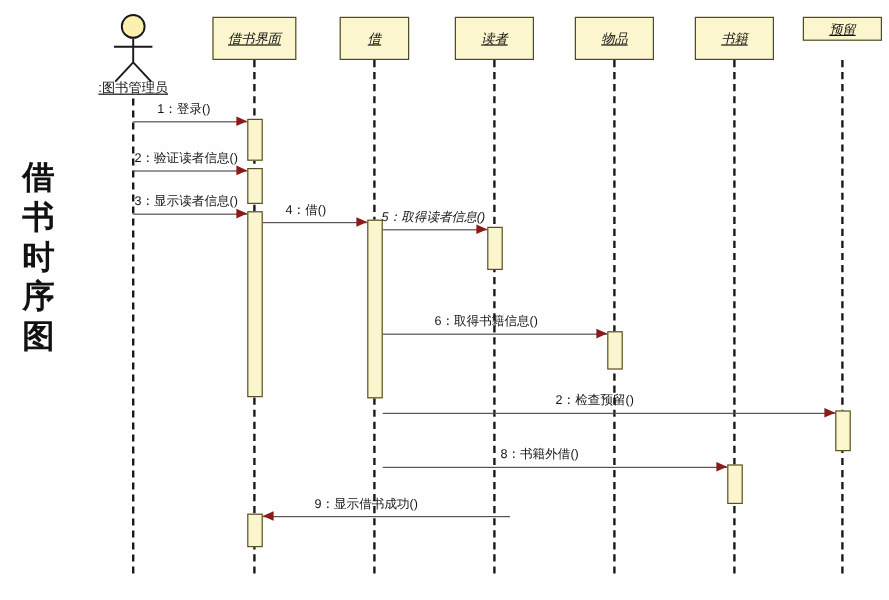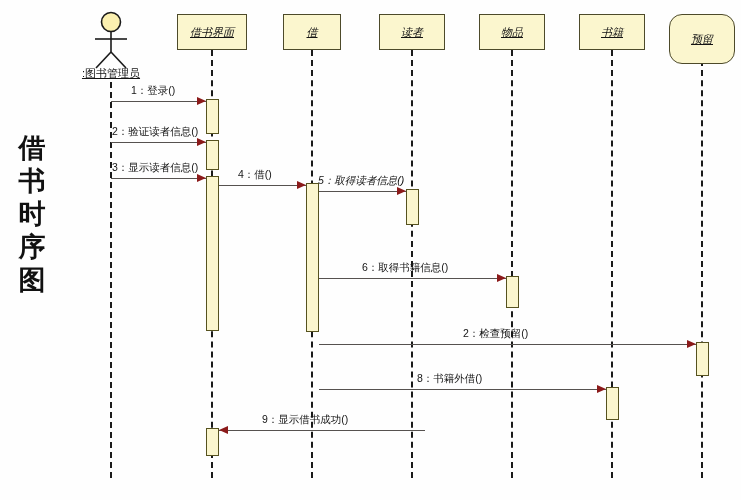--- a/index.html
+++ b/index.html
@@ -134,21 +134,21 @@
       </div>
       <div class="lifeline-line" style="left: 411px; top: 50px; height: 428px;"></div>
       <div class="lifeline-box" style="left: 479px; top: 14px; width: 66px; height: 36px;">
         <span class="lbl">物品</span>
       </div>
       <div class="lifeline-line" style="left: 511px; top: 50px; height: 428px;"></div>
       <div class="lifeline-box" style="left: 579px; top: 14px; width: 66px; height: 36px;">
         <span class="lbl">书籍</span>
       </div>
       <div class="lifeline-line" style="left: 611px; top: 50px; height: 428px;"></div>
-      <div class="lifeline-box" style="left: 669px; top: 14px; width: 66px; height: 50px; border-radius: 13px;">
+      <div class="lifeline-box" style="left: 669px; top: 14px; width: 66px; height: 20px;">
         <span class="lbl">预留</span>
       </div>
       <div class="lifeline-line" style="left: 701px; top: 50px; height: 428px;"></div>
       <div class="lifeline-line" style="left: 110px; top: 82px; height: 396px;"></div>
     </div>
   <div id="activations-layer">
       <div class="activation" style="left: 205.5px; top: 99px; height: 35px;"></div>
       <div class="activation" style="left: 205.5px; top: 140px; height: 30px;"></div>
       <div class="activation" style="left: 205.5px; top: 176px; height: 155px;"></div>
       <div class="activation" style="left: 205.5px; top: 428px; height: 28px;"></div>

